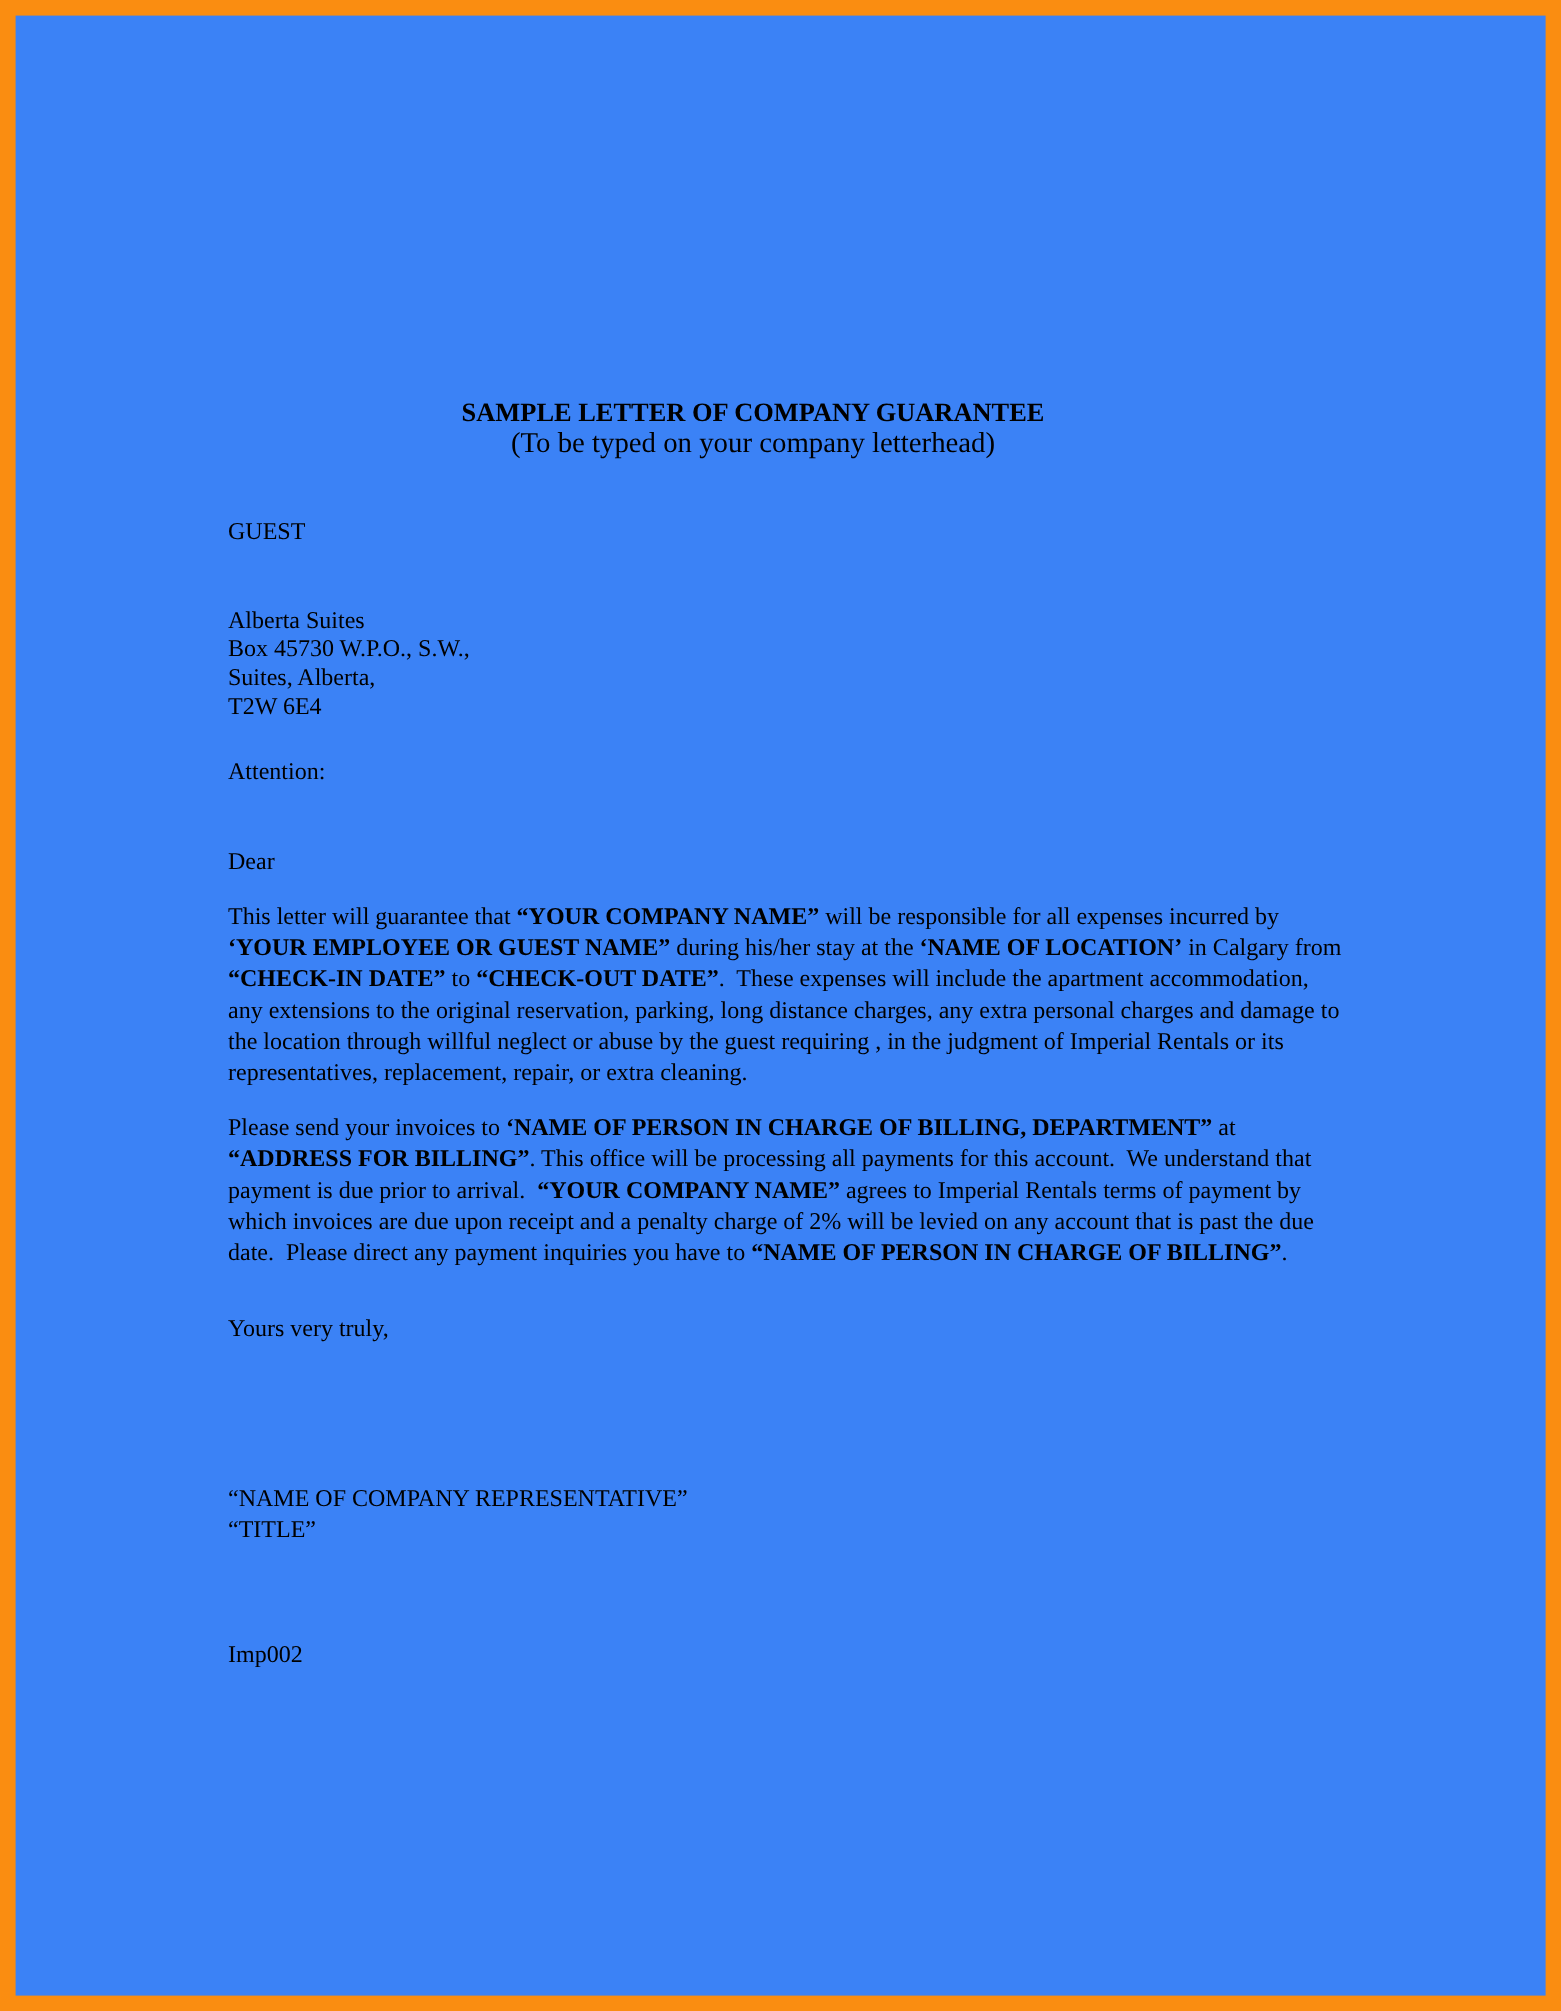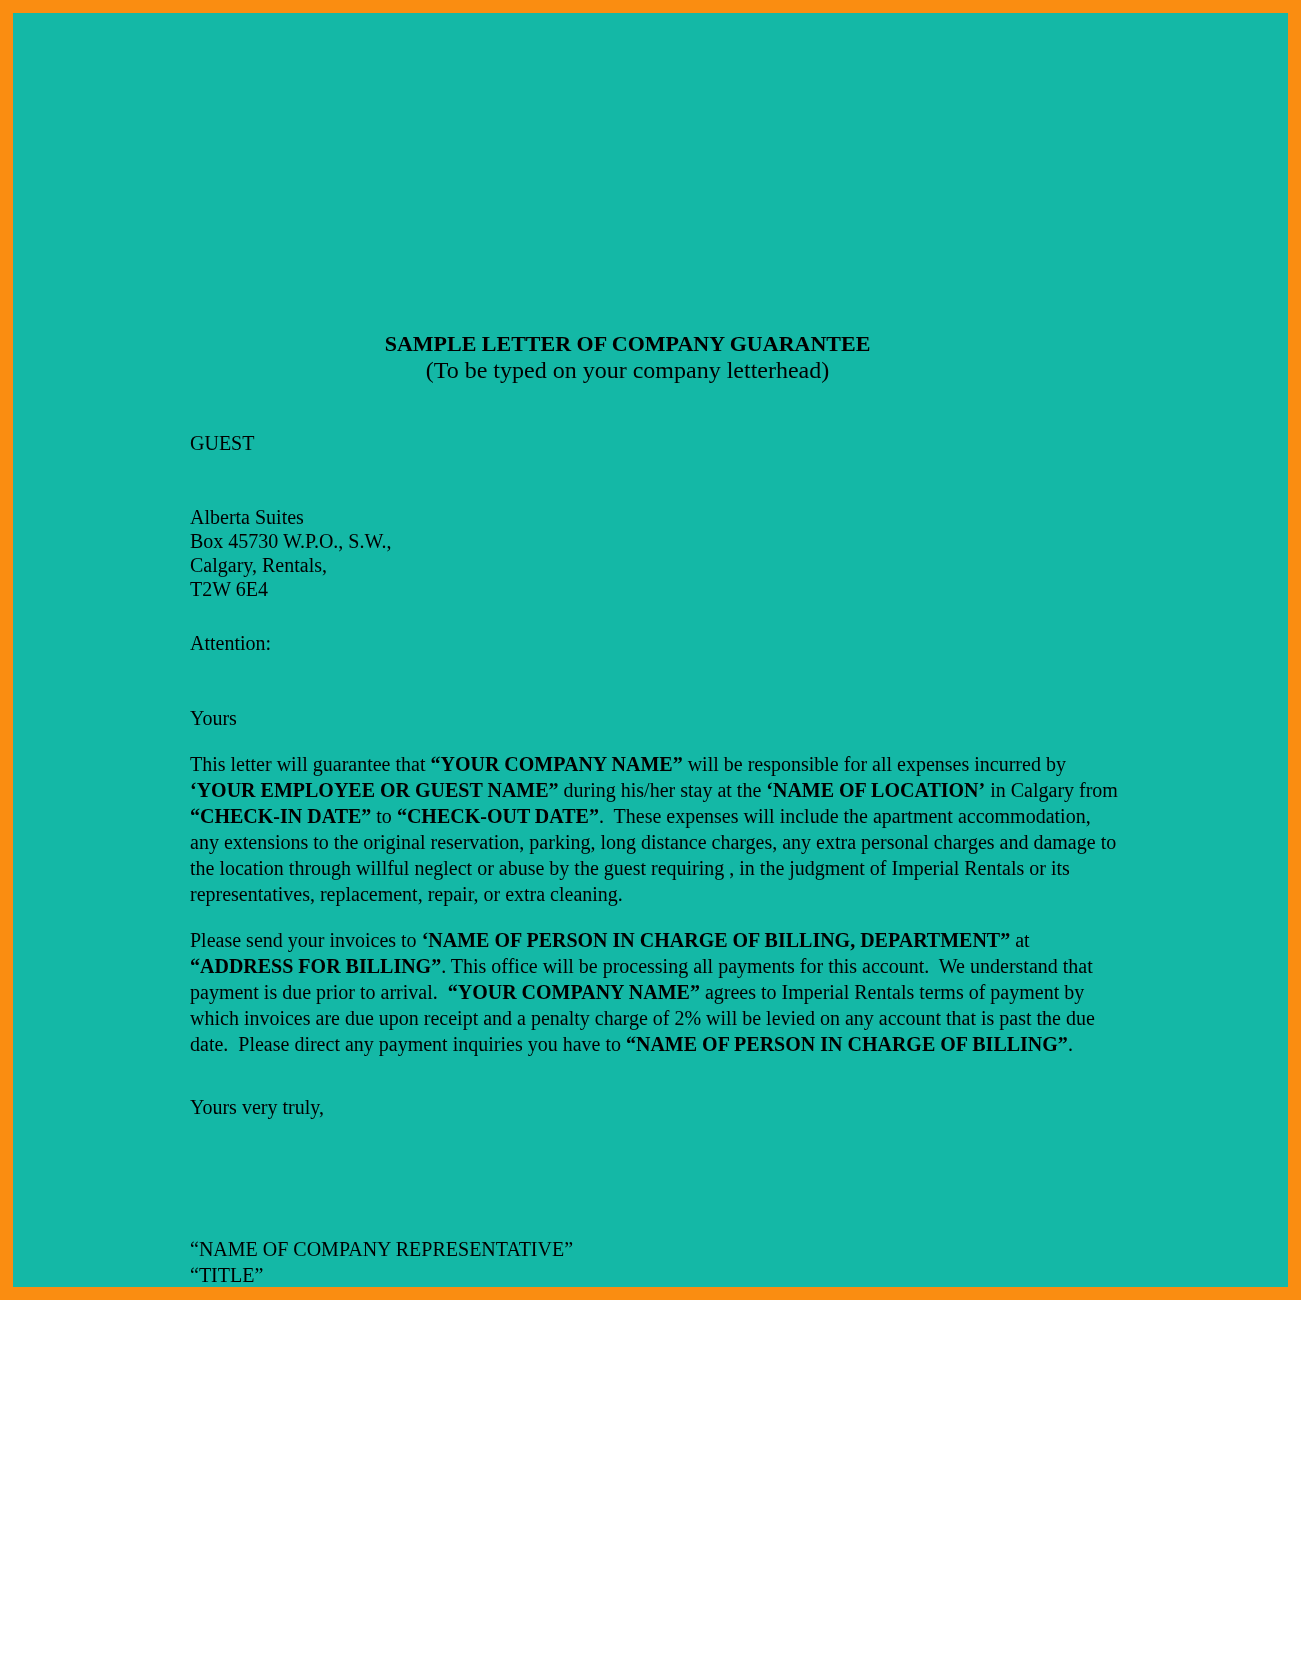--- a/index.html
+++ b/index.html
@@ -1,23 +1,23 @@
 <!DOCTYPE html>
 <html><head>
 <meta charset="utf-8">
 <style>
   html, body { margin: 0; padding: 0; }
   body { background: #ffffff; }
   .page {
     position: relative;
     width: 1301px;
-    height: 1300px;
+    height: 1676px;
     box-sizing: border-box;
     border: 13px solid #fa8d11;
-    background: #14b8a6;
+    background: #3b82f6;
     overflow: hidden;
     font-family: "Liberation Serif", "DejaVu Serif", serif;
     color: #000000;
   }
   .content {
     box-sizing: border-box;
     width: 100%;
     height: 100%;
     padding: 318px 168px 0 177px;
     font-size: 20px;
@@ -56,27 +56,27 @@
     <div class="title-block">
       <h1 class="title">SAMPLE LETTER OF COMPANY GUARANTEE</h1>
       <div class="subtitle">(To be typed on your company letterhead)</div>
     </div>
 
     <div class="date-line">GUEST</div>
 
     <div class="recipient">
       <div>Alberta Suites</div>
       <div>Box 45730 W.P.O., S.W.,</div>
-      <div>Calgary, Rentals,</div>
+      <div>Suites, Alberta,</div>
       <div>T2W 6E4</div>
     </div>
 
     <div class="attention">Attention:</div>
 
-    <div class="salutation">Yours</div>
+    <div class="salutation">Dear</div>
 
     <div class="paragraph"><span>This letter will guarantee that </span><span class="bold">“YOUR COMPANY NAME”</span><span> will be responsible for all expenses incurred by </span><span class="bold">‘YOUR EMPLOYEE OR GUEST NAME”</span><span> during his/her stay at the </span><span class="bold">‘NAME OF LOCATION’</span><span> in Calgary from </span><span class="bold">“CHECK-IN DATE”</span><span> to </span><span class="bold">“CHECK-OUT DATE”</span><span>.  These expenses will include the apartment accommodation, any extensions to the original reservation, parking, long distance charges, any extra personal charges and damage to the location through willful neglect or abuse by the guest requiring , in the judgment of Imperial Rentals or its representatives, replacement, repair, or extra cleaning.</span></div>
 
     <div class="paragraph"><span>Please send your invoices to </span><span class="bold">‘NAME OF PERSON IN CHARGE OF BILLING, DEPARTMENT”</span><span> at </span><span class="bold">“ADDRESS FOR BILLING”</span><span>. This office will be processing all payments for this account.  We understand that payment is due prior to arrival.  </span><span class="bold">“YOUR COMPANY NAME”</span><span> agrees to Imperial Rentals terms of payment by which invoices are due upon receipt and a penalty charge of 2% will be levied on any account that is past the due date.  Please direct any payment inquiries you have to </span><span class="bold">“NAME OF PERSON IN CHARGE OF BILLING”</span><span>.</span></div>
 
     <div class="closing">Yours very truly,</div>
 
     <div class="signature">
       <div>“NAME OF COMPANY REPRESENTATIVE”</div>
       <div>“TITLE”</div>

